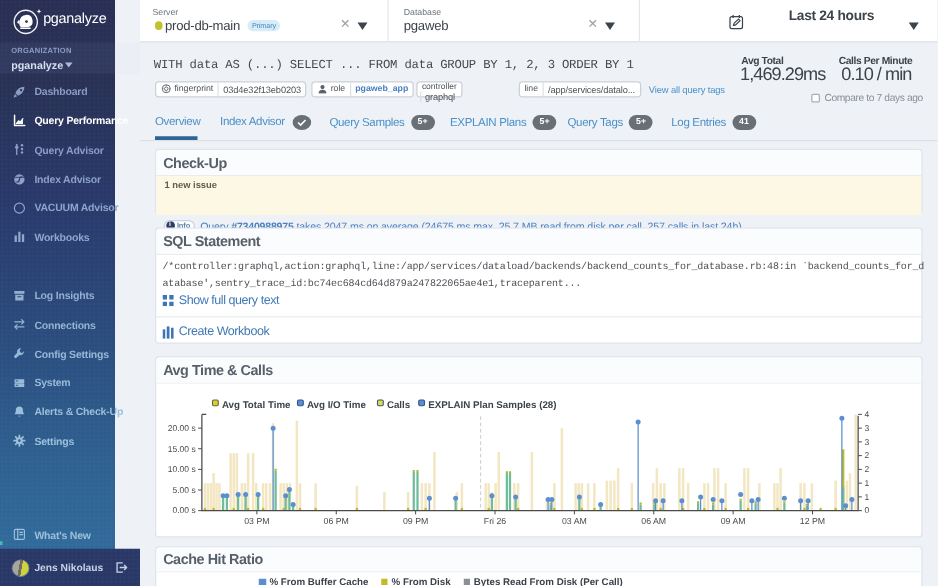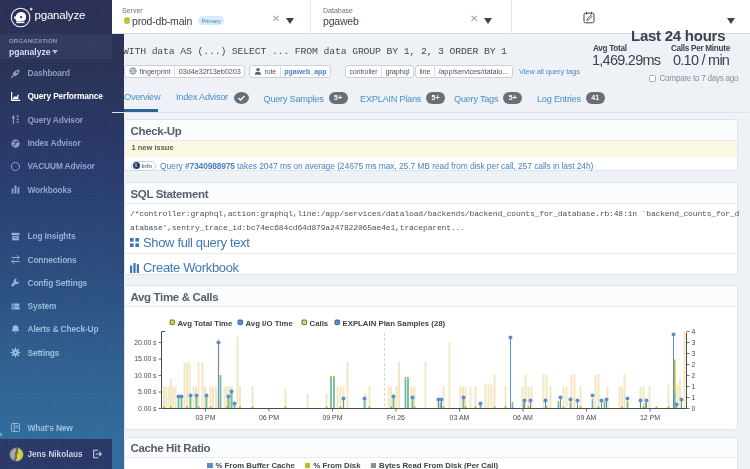--- a/index.html
+++ b/index.html
@@ -1,21 +1,21 @@
 <!DOCTYPE html>
 <html><head>
 <meta charset="utf-8">
 <style>
 * { margin:0; padding:0; box-sizing:border-box; }
 html,body { width:750px; height:469px; overflow:hidden; font-family:"Liberation Sans", sans-serif; background:#eef1f5; }
 #app { position:relative; width:750px; height:469px; overflow:hidden; }
 .abs { position:absolute; }
 
 
-#sidebar { position:absolute; left:0; top:0; width:124px; height:469px;
+#sidebar { position:absolute; left:0; top:0; width:92px; height:469px;
   background-image:radial-gradient(rgba(220,235,255,0.03) 0.8px, transparent 0.9px),
     linear-gradient(180deg,#2a2f55 0%,#293255 14%,#29396b 34%,#2b4d7e 58%,#2f6292 80%,#316b9c 94%,#316b9c 100%);
   background-size:3.5px 3.5px, 100% 100%; }
 #logoname { position:absolute; left:34.5px; top:9px; color:#fff; font-size:11.5px; font-weight:normal; letter-spacing:-0.2px; }
 #org { position:absolute; left:0; top:34px; width:112px; height:25px; background:rgba(180,200,255,0.06); }
 #org .lbl { position:absolute; left:9px; top:3.5px; font-size:6px; letter-spacing:0.2px; color:#8d9cc3; font-weight:bold; }
 #org .val { position:absolute; left:9px; top:12.5px; font-size:8.6px; color:#d6deef; font-weight:bold; }
 #org .car { position:absolute; left:52px; top:16px; width:0; height:0; border-left:3.5px solid transparent; border-right:3.5px solid transparent; border-top:4px solid #aebad6; }
 .navitem { position:absolute; left:0; width:112px; height:23.3px; display:flex; align-items:center; padding-left:10px; color:#8b9cc4; font-size:8.4px; font-weight:bold; white-space:nowrap; letter-spacing:-0.15px; }
 .navitem svg { width:11px; height:11px; margin-right:6.5px; flex:none; }
@@ -49,27 +49,27 @@
 
 
 #tabsline { position:absolute; left:112px; top:111.5px; width:638px; height:1px; background:#dde1e8; }
 .tab { position:absolute; top:91.5px; font-size:9.2px; color:#4a90c9; white-space:nowrap; letter-spacing:-0.25px; }
 .badge { display:inline-block; background:#696f76; color:#fff; font-size:7px; font-weight:bold; border-radius:9px; padding:2.5px 5.5px; margin-left:5px; vertical-align:1px; letter-spacing:0; }
 #activebar { position:absolute; left:123.5px; top:108.5px; width:34.5px; height:3px; background:#2e6395; }
 
 
 .panel { position:absolute; left:123.5px; width:614px; background:#fff; border:1px solid #dfe3ea; border-radius:3px; }
 .ptitle { height:21px; line-height:22px; padding-left:6px; font-size:11.5px; color:#57606a; border-bottom:1px solid #e8ebf0; background:#fbfcfd; border-radius:3px 3px 0 0; letter-spacing:-0.35px;font-weight:bold; }
-#issue-row { height:16px; background:#fcf8e3; font-size:7.5px; font-weight:bold; color:#5a5d50; padding-left:7px; line-height:13px; }
+#issue-row { height:31px; background:#fcf8e3; font-size:7.5px; font-weight:bold; color:#5a5d50; padding-left:7px; line-height:13px; }
 #info-row { height:17px; display:flex; align-items:center; padding-left:6px; font-size:8.5px; color:#4a7fc1; white-space:nowrap; letter-spacing:-0.1px; }
 #info-badge { display:inline-flex; align-items:center; border:1px solid #c6d3e4; border-radius:6px; padding:0.5px 3px 0.5px 1px; margin-right:4px; background:#fff; }
 #info-badge .i { width:7px; height:7px; background:#2d3e63; color:#fff; border-radius:50%; font-size:5.5px; line-height:7px; text-align:center; margin-right:2px; font-weight:bold; }
 #info-badge .t { font-size:6px; color:#5b80ad; font-weight:bold; }
 #sqltext { position:absolute; left:130px; top:207px; width:618px; font-family:"Liberation Mono", monospace; font-size:8px; letter-spacing:-0.15px; line-height:13.5px; color:#4d5156; word-break:break-all; }
-.bluelink { position:absolute; display:flex; align-items:center; font-size:13px; color:#3f79b6; font-weight:normal; letter-spacing:-0.35px; }
+.bluelink { position:absolute; display:flex; align-items:center; font-size:10px; color:#3f79b6; font-weight:normal; letter-spacing:-0.35px; }
 .bluelink svg { margin-right:4px; }
 #cachelegend { position:absolute; left:207px; top:461px; font-size:7.8px; font-weight:bold; color:#3c434a; white-space:nowrap; }
 .lgsq { display:inline-block; width:5.5px; height:5.5px; margin:0 3px 0 10px; }
 </style>
 </head>
 <body>
 <div id="app">
   <div id="sidebar">
     <svg style="position:absolute;left:8px;top:5px;" width="26" height="25" viewBox="0 0 26 25">
       <circle cx="12.6" cy="12.5" r="9.3" fill="none" stroke="#f0f2f6" stroke-width="1.1"></circle>
@@ -163,40 +163,40 @@
   <div class="hlabel" style="left:323px;">Database</div>
   <div class="hval" style="left:323px;">pgaweb</div>
   <div class="hx" style="left:470px;">✕</div>
   <div class="hcaret" style="left:484px;"></div>
   <div class="hdivider" style="left:511px;"></div>
   <svg class="abs" style="left:583px;top:11px;" width="12" height="13" viewBox="0 0 12 13" fill="none" stroke="#3c434a" stroke-width="1">
       <rect x="1" y="2.2" width="10" height="9.6" rx="1.5"></rect>
       <path d="M3.5 0.9 v2.5 M8.5 0.9 v2.5"></path>
       <path d="M3.8 9.3 l0.5 -1.6 3.5 -3.4 1.2 1.2 -3.5 3.4z" stroke-width="0.9"></path>
     </svg>
-  <div class="abs" style="left:631px;top:27px;font-size:15px;font-weight:bold;color:#3c434a;letter-spacing:-0.25px;">Last 24 hours</div>
+  <div class="abs" style="left:631px;top:7px;font-size:11px;font-weight:bold;color:#3c434a;letter-spacing:-0.25px;">Last 24 hours</div>
   <div class="hcaret" style="left:727px;"></div>
 
   <div id="qtitle">WITH data AS (...) SELECT ... FROM data GROUP BY 1, 2, 3 ORDER BY 1</div>
   <div class="pill" style="left:124px;">
     <div class="seg"><svg width="8" height="8" viewBox="0 0 8 8" fill="none" stroke="#6a737c" stroke-width="0.8" style="margin-right:3px;">
           <circle cx="4" cy="4" r="3.2"></circle>
           <circle cx="4" cy="4" r="1.4"></circle>
           <path d="M4 0.8 v1 M4 6.2 v1 M0.8 4 h1 M6.2 4 h1"></path>
         </svg>fingerprint</div>
     <div class="seg segv">03d4e32f13eb0203</div>
   </div>
   <div class="pill" style="left:249px;">
     <div class="seg"><svg width="8" height="8" viewBox="0 0 8 8" fill="#5a626b" style="margin-right:3px;">
           <circle cx="4" cy="2.6" r="1.7"></circle>
           <path d="M0.9 7.8 q0 -3 3.1 -3 q3.1 0 3.1 3z"></path>
         </svg>role</div>
     <div class="seg blue">pgaweb_app</div>
   </div>
-  <div class="pill" style="left:345px;">
+  <div class="pill" style="left:333px;flex-direction:column;">
     <div class="seg" style="font-size:6.8px;">controller</div>
     <div class="seg segv">graphql</div>
   </div>
   <div class="pill" style="left:415px;">
     <div class="seg">line</div>
     <div class="seg segv">/app/services/datalo...</div>
   </div>
   <div id="viewtags">View all query tags</div>
   <div class="stat-label" style="left:593px;">Avg Total</div>
   <div class="stat-val" style="left:592px;">1,469.29ms</div>

